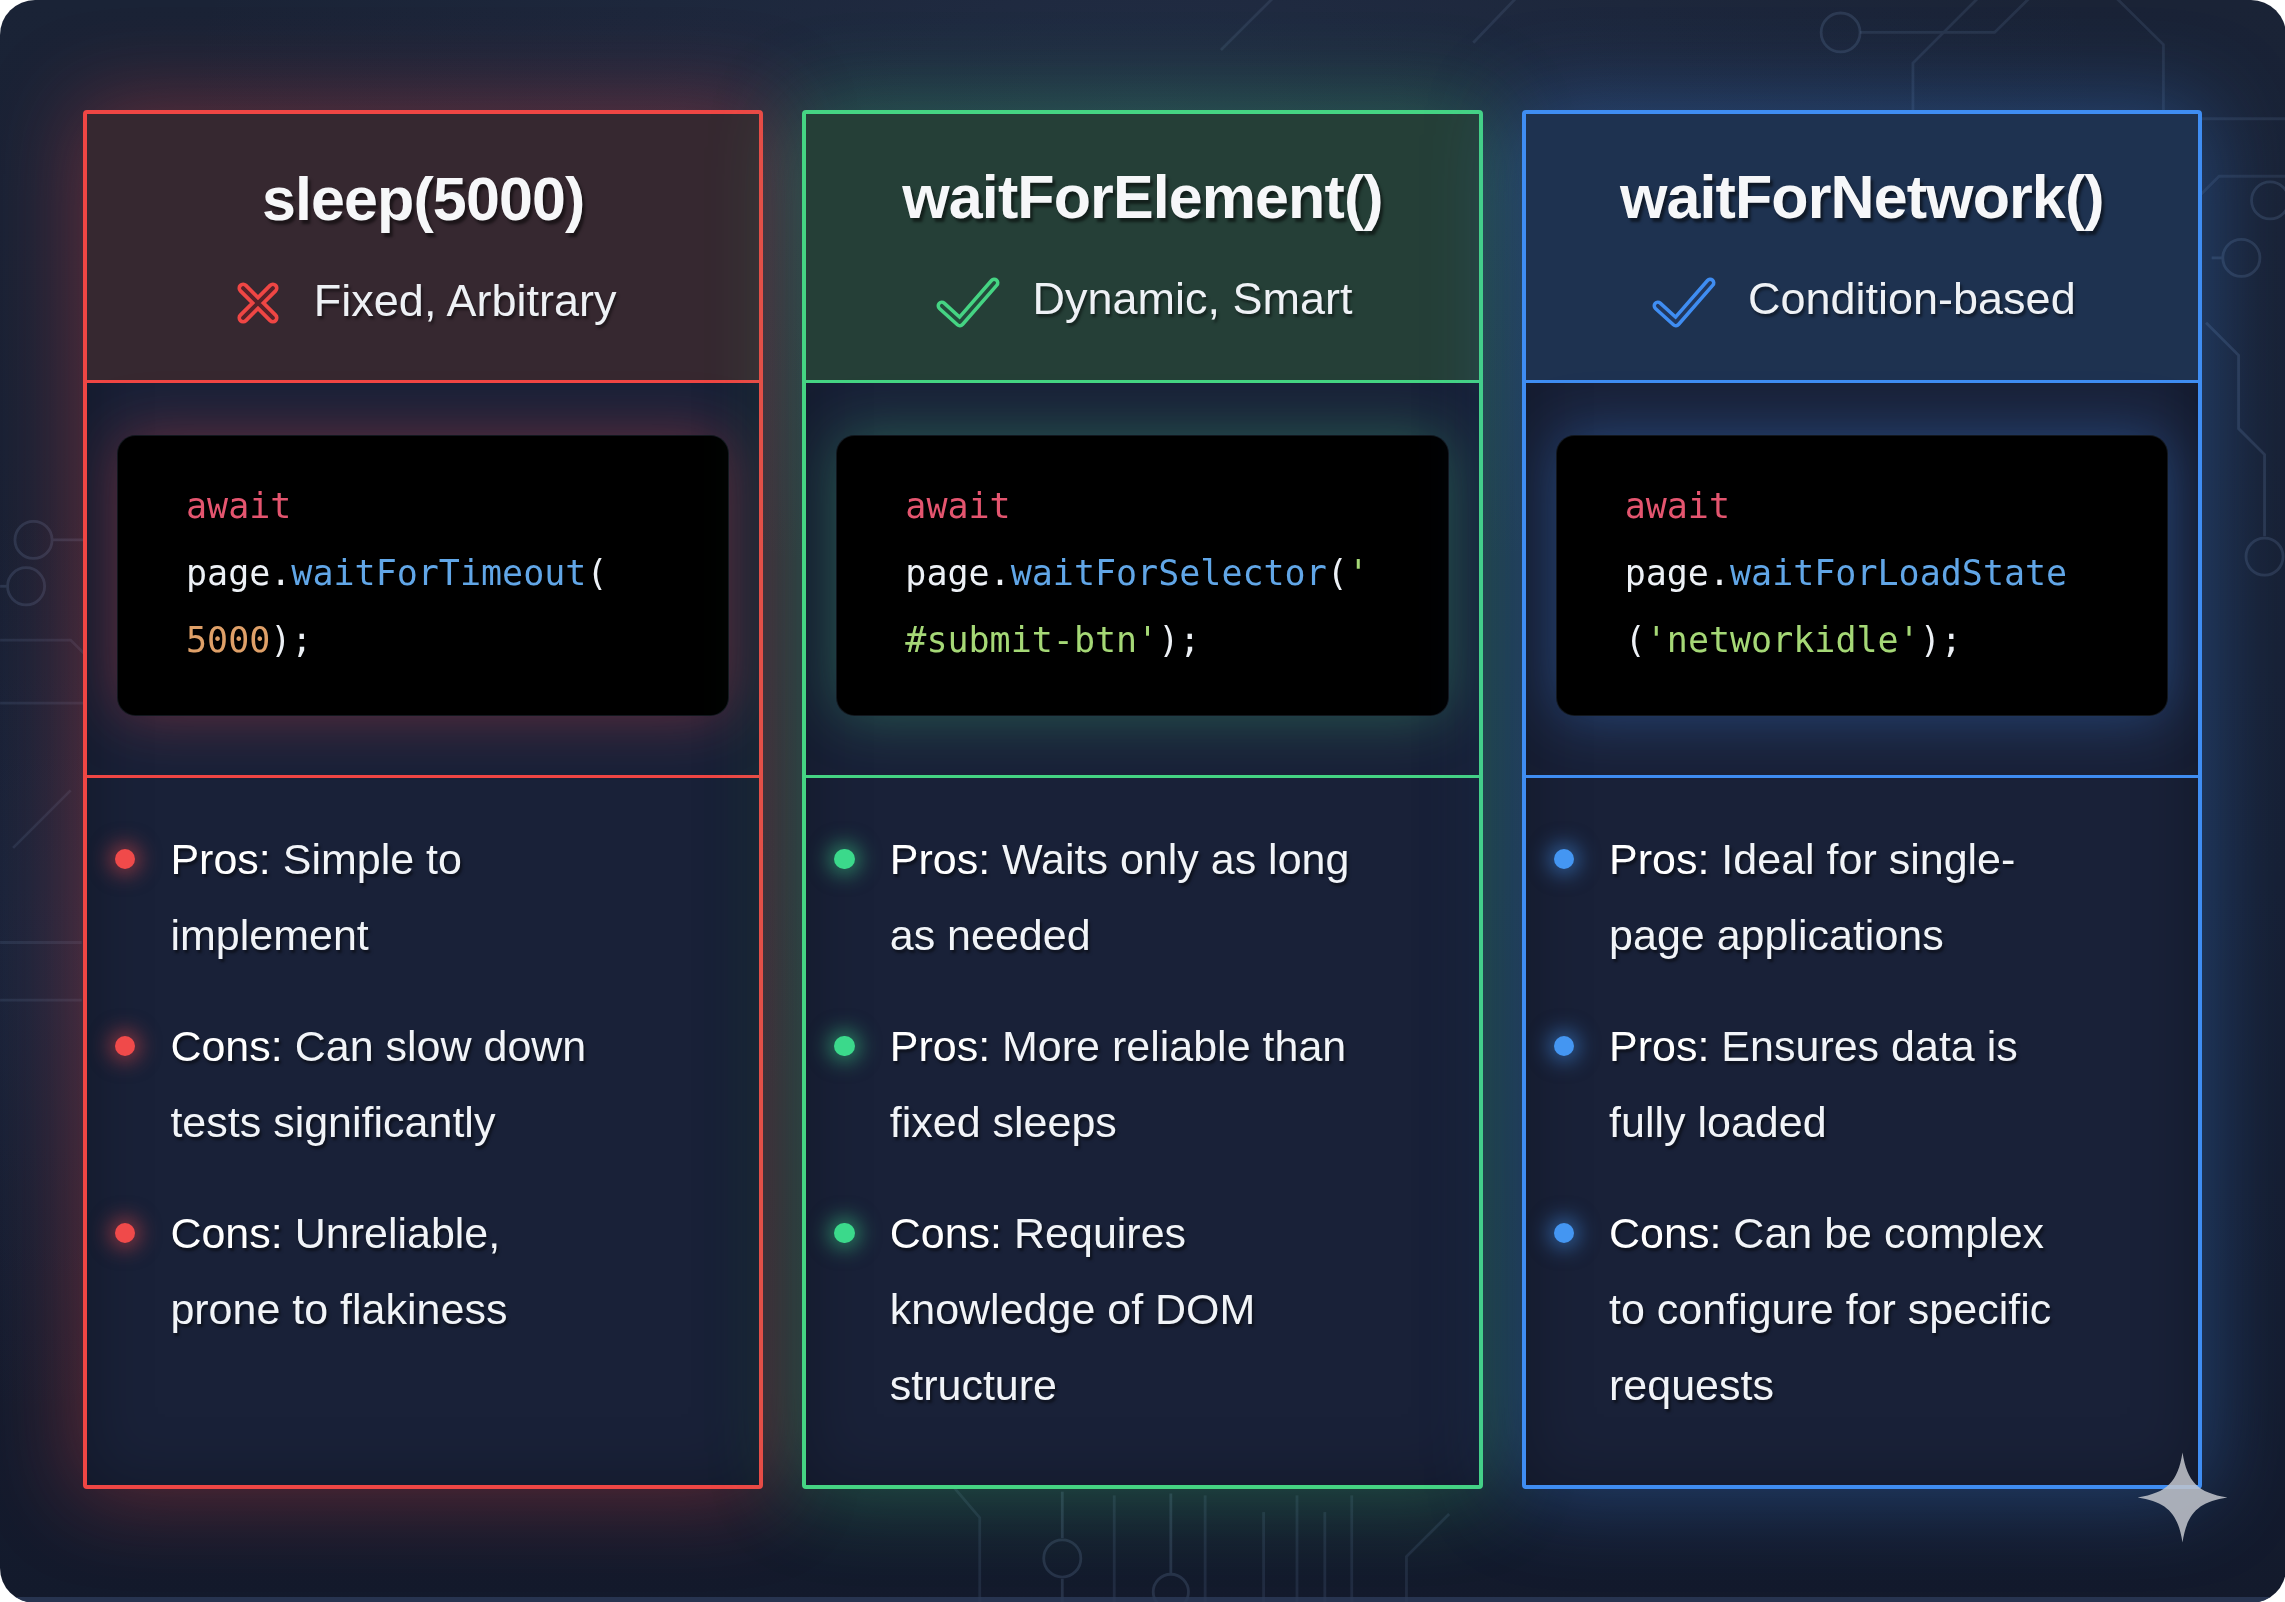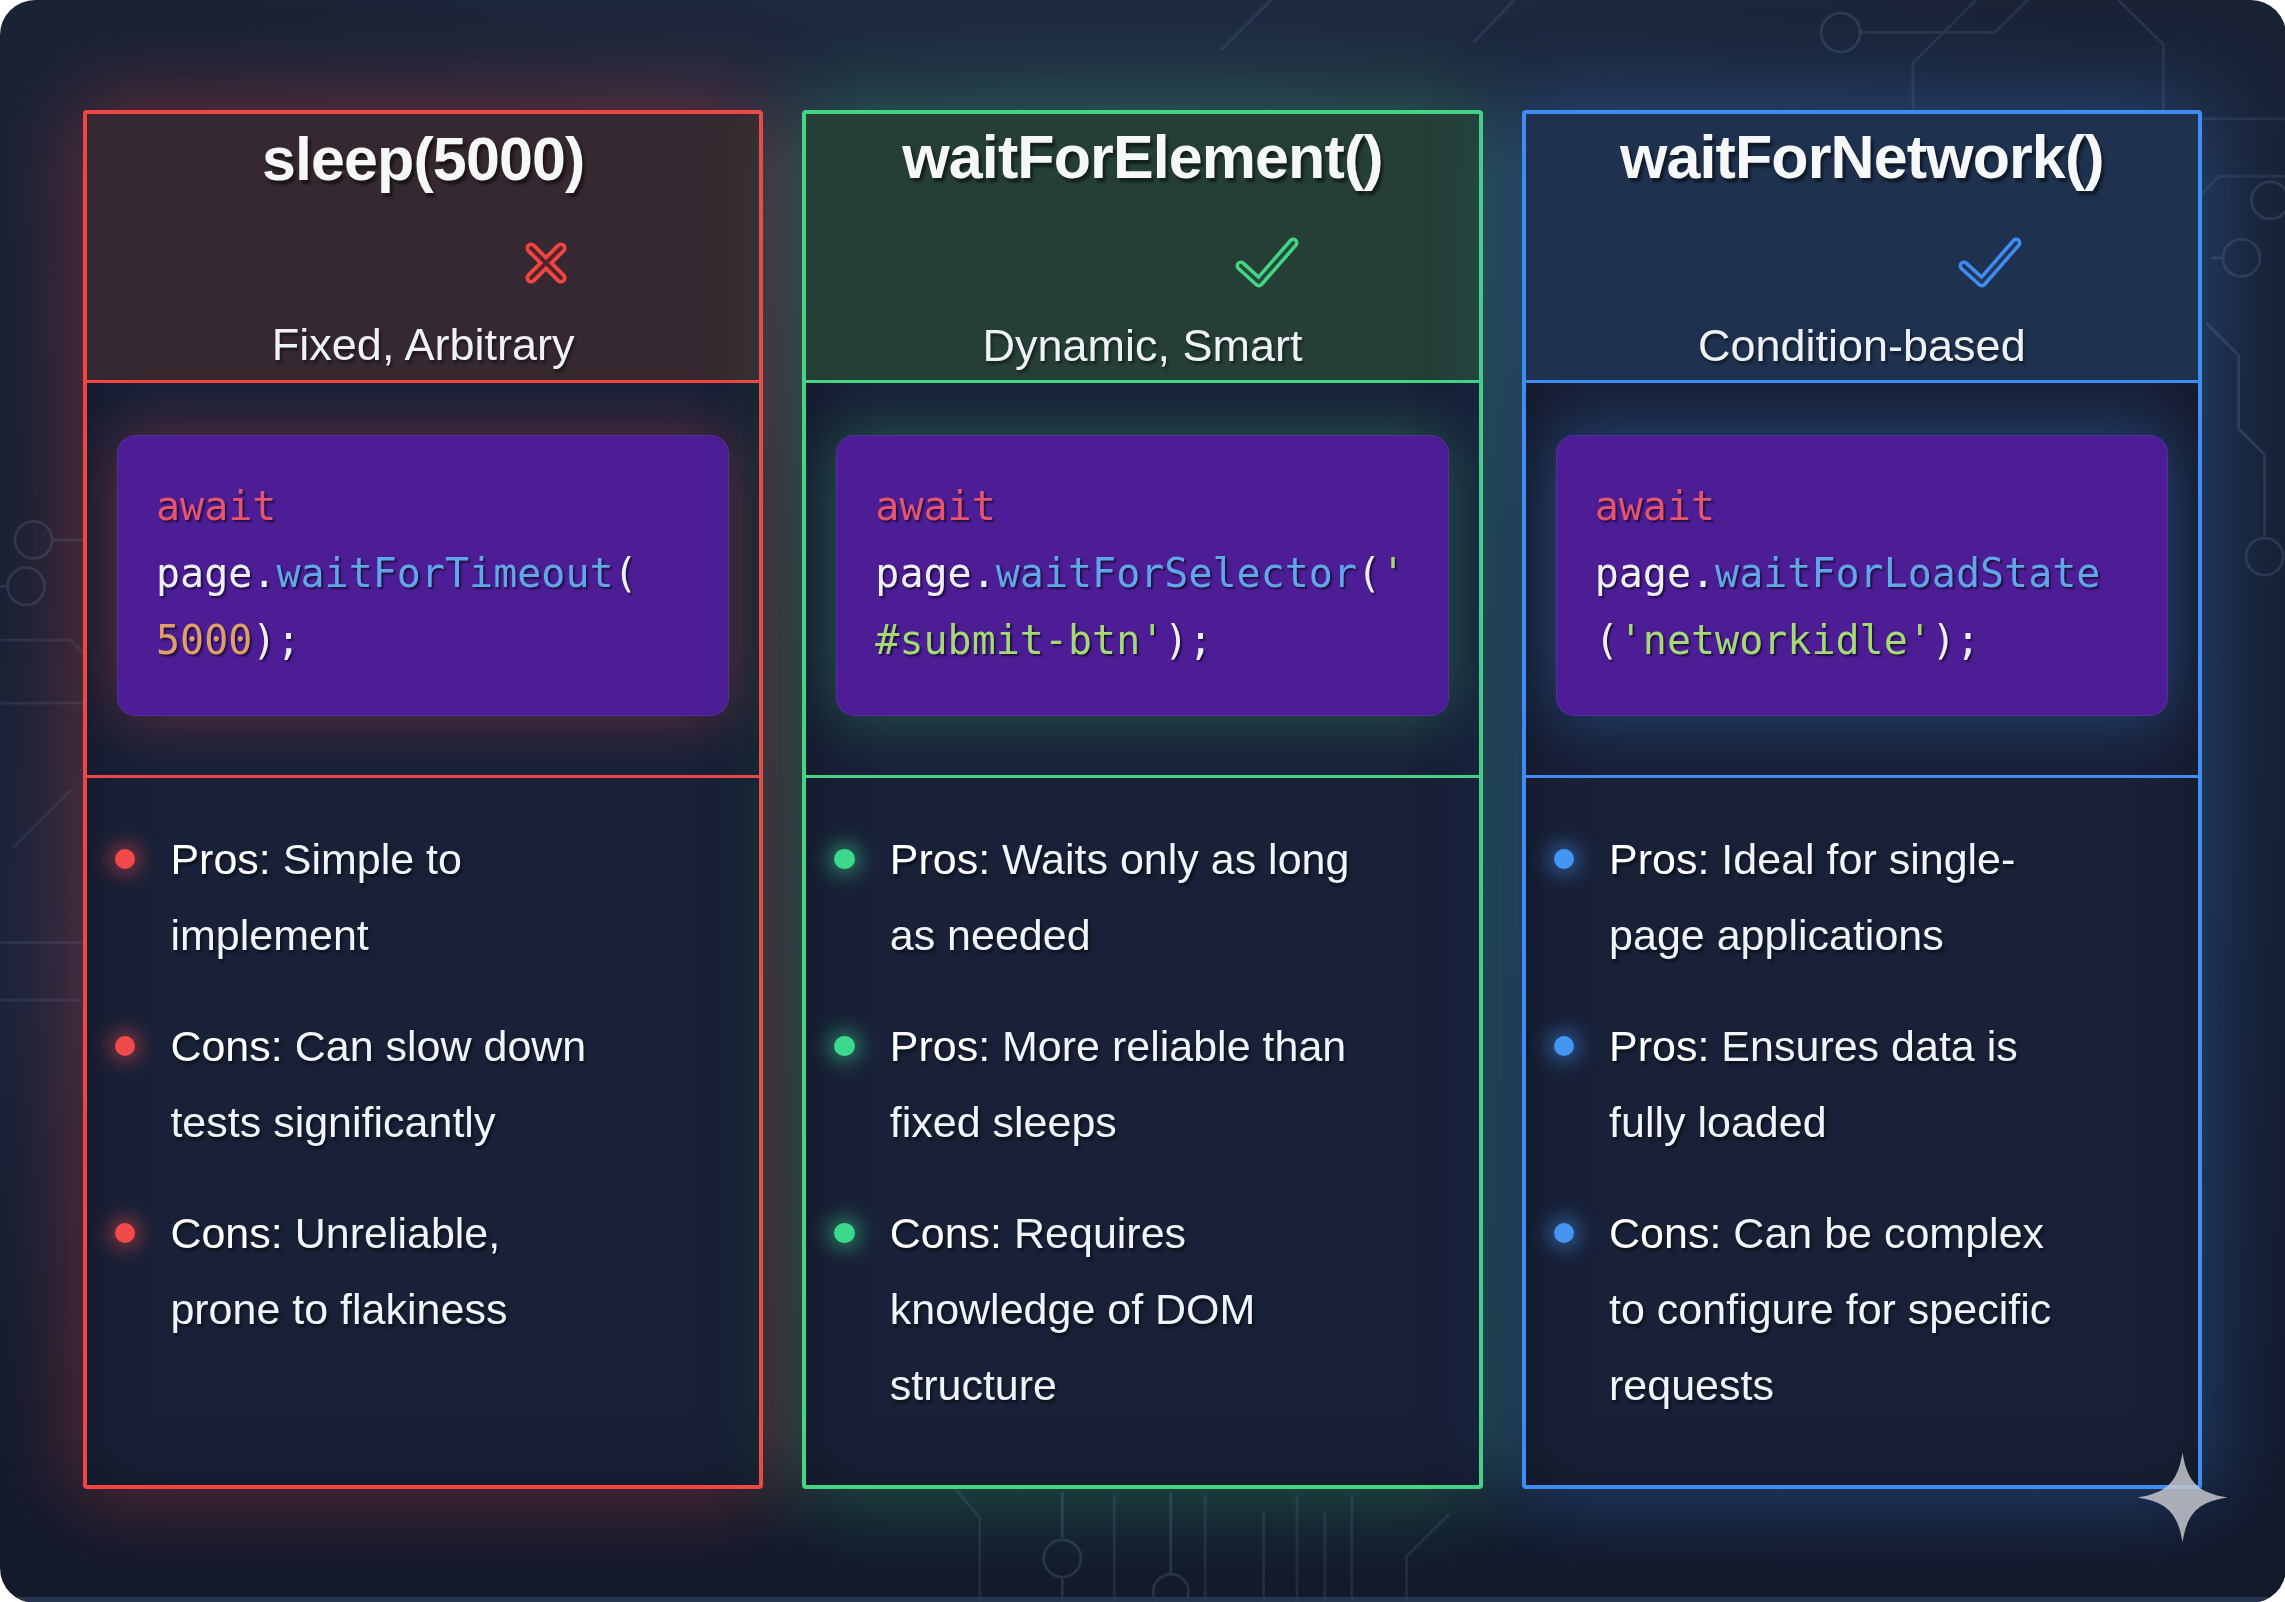--- a/index.html
+++ b/index.html
@@ -35,44 +35,44 @@
     height:266px;flex:none;
     background:var(--header-bg);
     border-bottom:3.7px solid var(--accent);
     display:flex;flex-direction:column;align-items:center;justify-content:center;gap:41px;
   }
   .card-title{
     margin:0;font-size:61px;font-weight:700;letter-spacing:-0.9px;
     color:#f6f7f9;text-shadow:2.8px 3.7px 2.8px rgba(0,0,0,0.5);
   }
   .card-subtitle{
-    display:flex;align-items:flex-end;gap:28px;
-    font-size:45px;color:#eef1f5;text-shadow:1.9px 2.8px 2.8px rgba(0,0,0,0.45);flex-direction:column;
+    display:flex;align-items:flex-start;gap:28px;
+    font-size:45px;color:#eef1f5;text-shadow:1.9px 2.8px 2.8px rgba(0,0,0,0.45);
   }
   .icon svg{display:block}
   .icon-x svg{width:56px;height:56px}
   .icon-check svg{width:72px;height:59px}
   .icon .outer{stroke:var(--accent);stroke-width:13;stroke-linecap:round;stroke-linejoin:round;fill:none}
   .icon .inner{stroke:rgba(22,18,30,0.7);stroke-width:4.5;stroke-linecap:round;stroke-linejoin:round;fill:none}
 
   .code-section{
     height:392px;flex:none;
     border-bottom:3.7px solid var(--accent);
     display:flex;align-items:stretch;
   }
   .code-box{
     flex:1;
     margin:52px 30px 59px 30px;
-    background:#4c1d95;
+    background:#000000;
     border:1.9px solid rgba(130,160,215,0.14);
     border-radius:18.6px;
     box-shadow:0 0 59px var(--glow);
-    padding:37px 26px 35px 38px;
+    padding:37px 26px 35px 68px;
     font-family:"DejaVu Sans Mono", monospace;
-    font-size:40px;line-height:67px;
+    font-size:35px;line-height:67px;
     white-space:pre;overflow:hidden;
   }
   .code-line{text-shadow:1.9px 1.9px 1.9px rgba(0,0,0,0.55)}
   .tk-keyword{color:var(--tk-keyword,#e4556f)}
   .tk-plain{color:var(--tk-plain,#edf1f6)}
   .tk-method{color:var(--tk-method,#61a6e7)}
   .tk-number{color:var(--tk-number,#dfa068)}
   .tk-string{color:var(--tk-string,#a5d876)}
 
   .feature-list{

